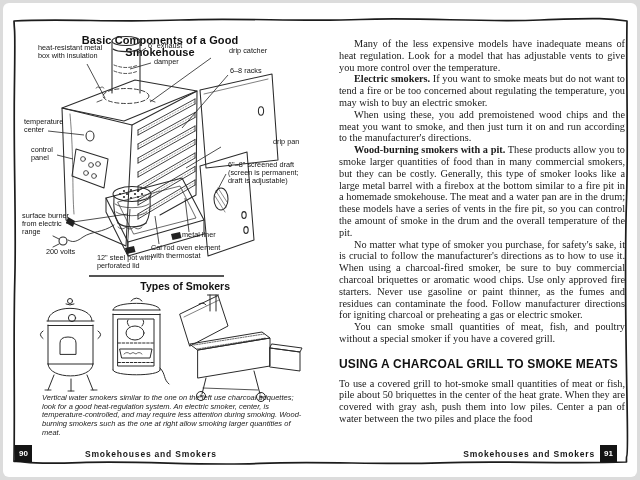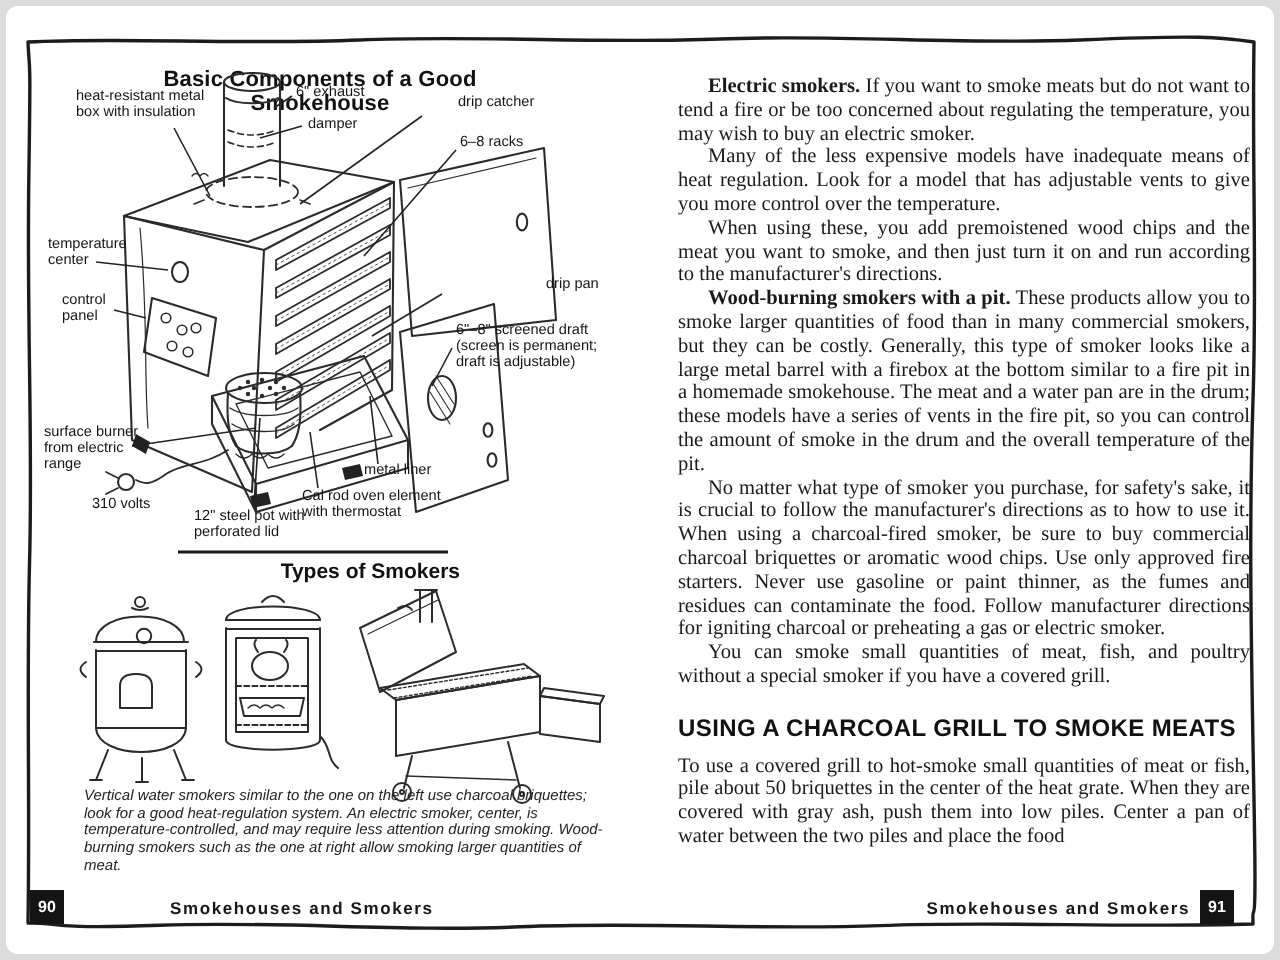--- a/index.html
+++ b/index.html
@@ -227,36 +227,36 @@
 center</div>
     <div class="diag-label" style="left:17px;top:128px;">control
 panel</div>
     <div class="diag-label" style="left:211px;top:120px;margin-left:48px;">drip pan</div>
     <div class="diag-label" style="left:214px;top:143px;">6"–8" screened draft
 (screen is permanent;
 draft is adjustable)</div>
     <div class="diag-label" style="left:8px;top:194px;">surface burner
 from electric
 range</div>
-    <div class="diag-label" style="left:32px;top:230px;">310 volts</div>
+    <div class="diag-label" style="left:32px;top:230px;">200 volts</div>
     <div class="diag-label" style="left:83px;top:236px;">12" steel pot with
 perforated lid</div>
     <div class="diag-label" style="left:137px;top:226px;">Cal rod oven element
 with thermostat</div>
     <div class="diag-label" style="left:168px;top:213px;">metal liner</div>
 
     <div class="smokers-title">Types of Smokers</div>
 
     <div class="caption">Vertical water smokers similar to the one on the left use charcoal briquettes; look for a good heat-regulation system. An electric smoker, center, is temperature-controlled, and may require less attention during smoking. Wood-burning smokers such as the one at right allow smoking larger quantities of meat.</div>
   </div>
 
   <div class="right-page">
     <div class="text-col">
+      <p><b></b><span>Many of the less expensive models have inadequate means of heat regulation. Look for a model that has adjustable vents to give you more control over the temperature.</span></p>
       <p><b>Electric smokers.</b><span> If you want to smoke meats but do not want to tend a fire or be too concerned about regulating the temperature, you may wish to buy an electric smoker.</span></p>
-      <p><b></b><span>Many of the less expensive models have inadequate means of heat regulation. Look for a model that has adjustable vents to give you more control over the temperature.</span></p>
       <p><b></b><span>When using these, you add premoistened wood chips and the meat you want to smoke, and then just turn it on and run according to the manufacturer's directions.</span></p>
       <p><b>Wood-burning smokers with a pit.</b><span> These products allow you to smoke larger quantities of food than in many commercial smokers, but they can be costly. Generally, this type of smoker looks like a large metal barrel with a firebox at the bottom similar to a fire pit in a homemade smokehouse. The meat and a water pan are in the drum; these models have a series of vents in the fire pit, so you can control the amount of smoke in the drum and the overall temperature of the pit.</span></p>
       <p><b></b><span>No matter what type of smoker you purchase, for safety's sake, it is crucial to follow the manufacturer's directions as to how to use it. When using a charcoal-fired smoker, be sure to buy commercial charcoal briquettes or aromatic wood chips. Use only approved fire starters. Never use gasoline or paint thinner, as the fumes and residues can contaminate the food. Follow manufacturer directions for igniting charcoal or preheating a gas or electric smoker.</span></p>
       <p><b></b><span>You can smoke small quantities of meat, fish, and poultry without a special smoker if you have a covered grill.</span></p>
       <div class="section-heading">USING A CHARCOAL GRILL TO SMOKE MEATS</div>
       <p class="section-para">To use a covered grill to hot-smoke small quantities of meat or fish, pile about 50 briquettes in the center of the heat grate. When they are covered with gray ash, push them into low piles. Center a pan of water between the two piles and place the food</p>
     </div>
   </div>
 
   <div class="page-badge badge-left">90</div>

